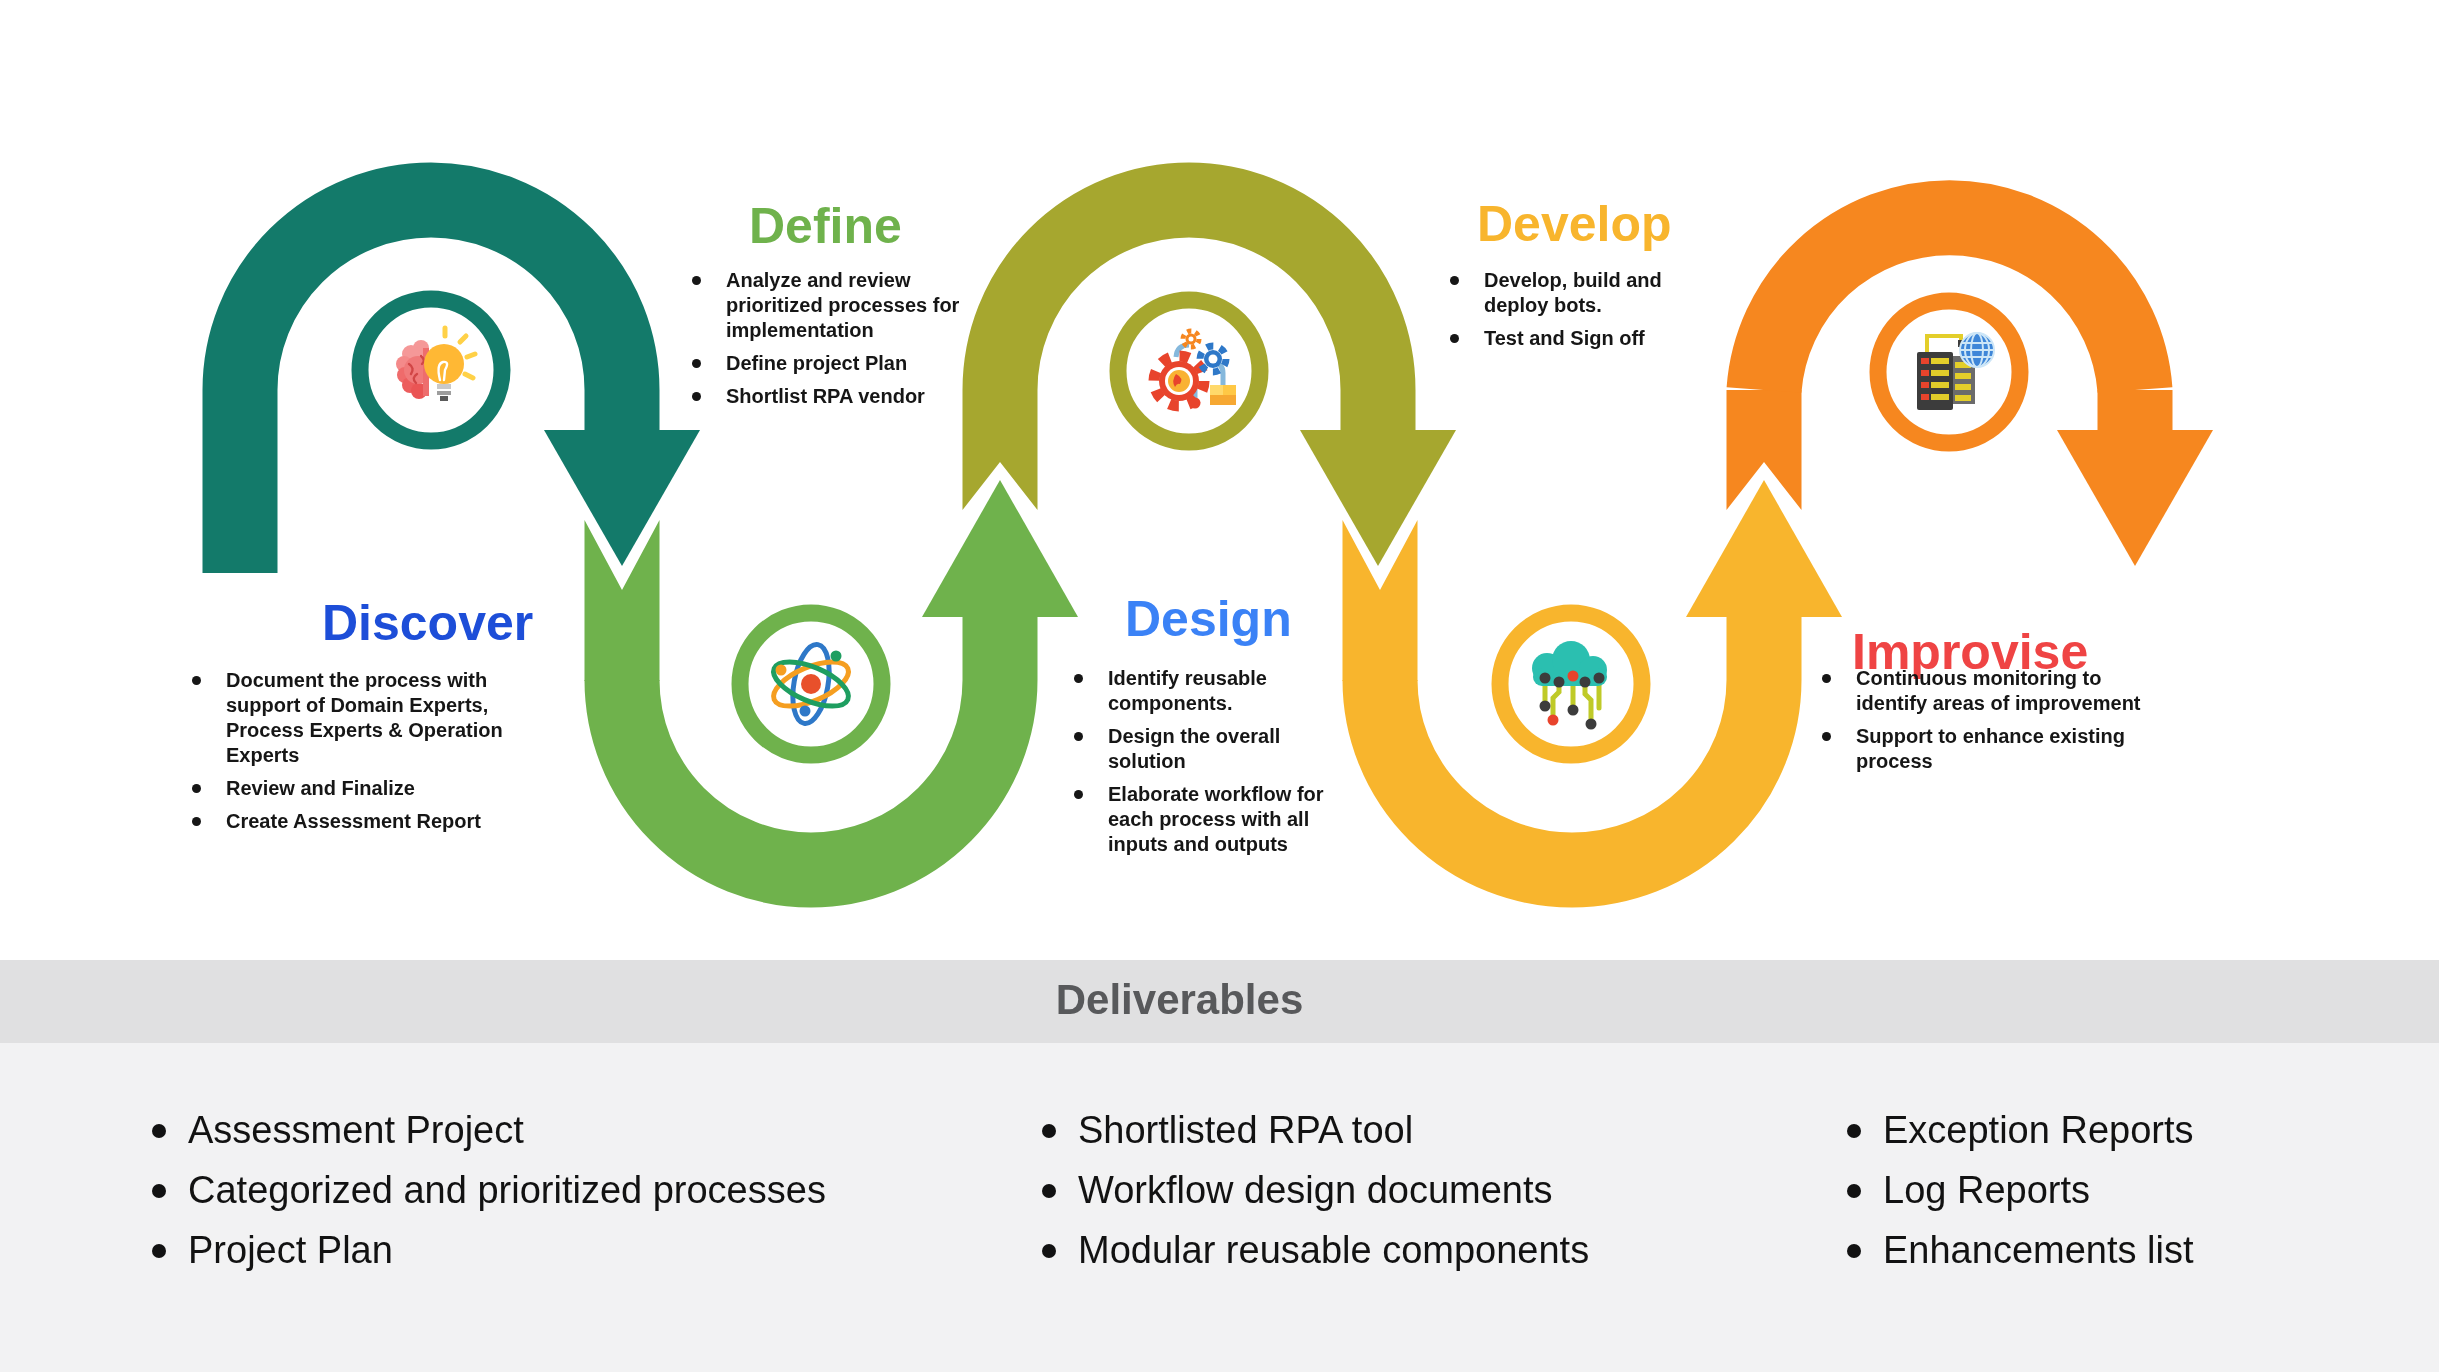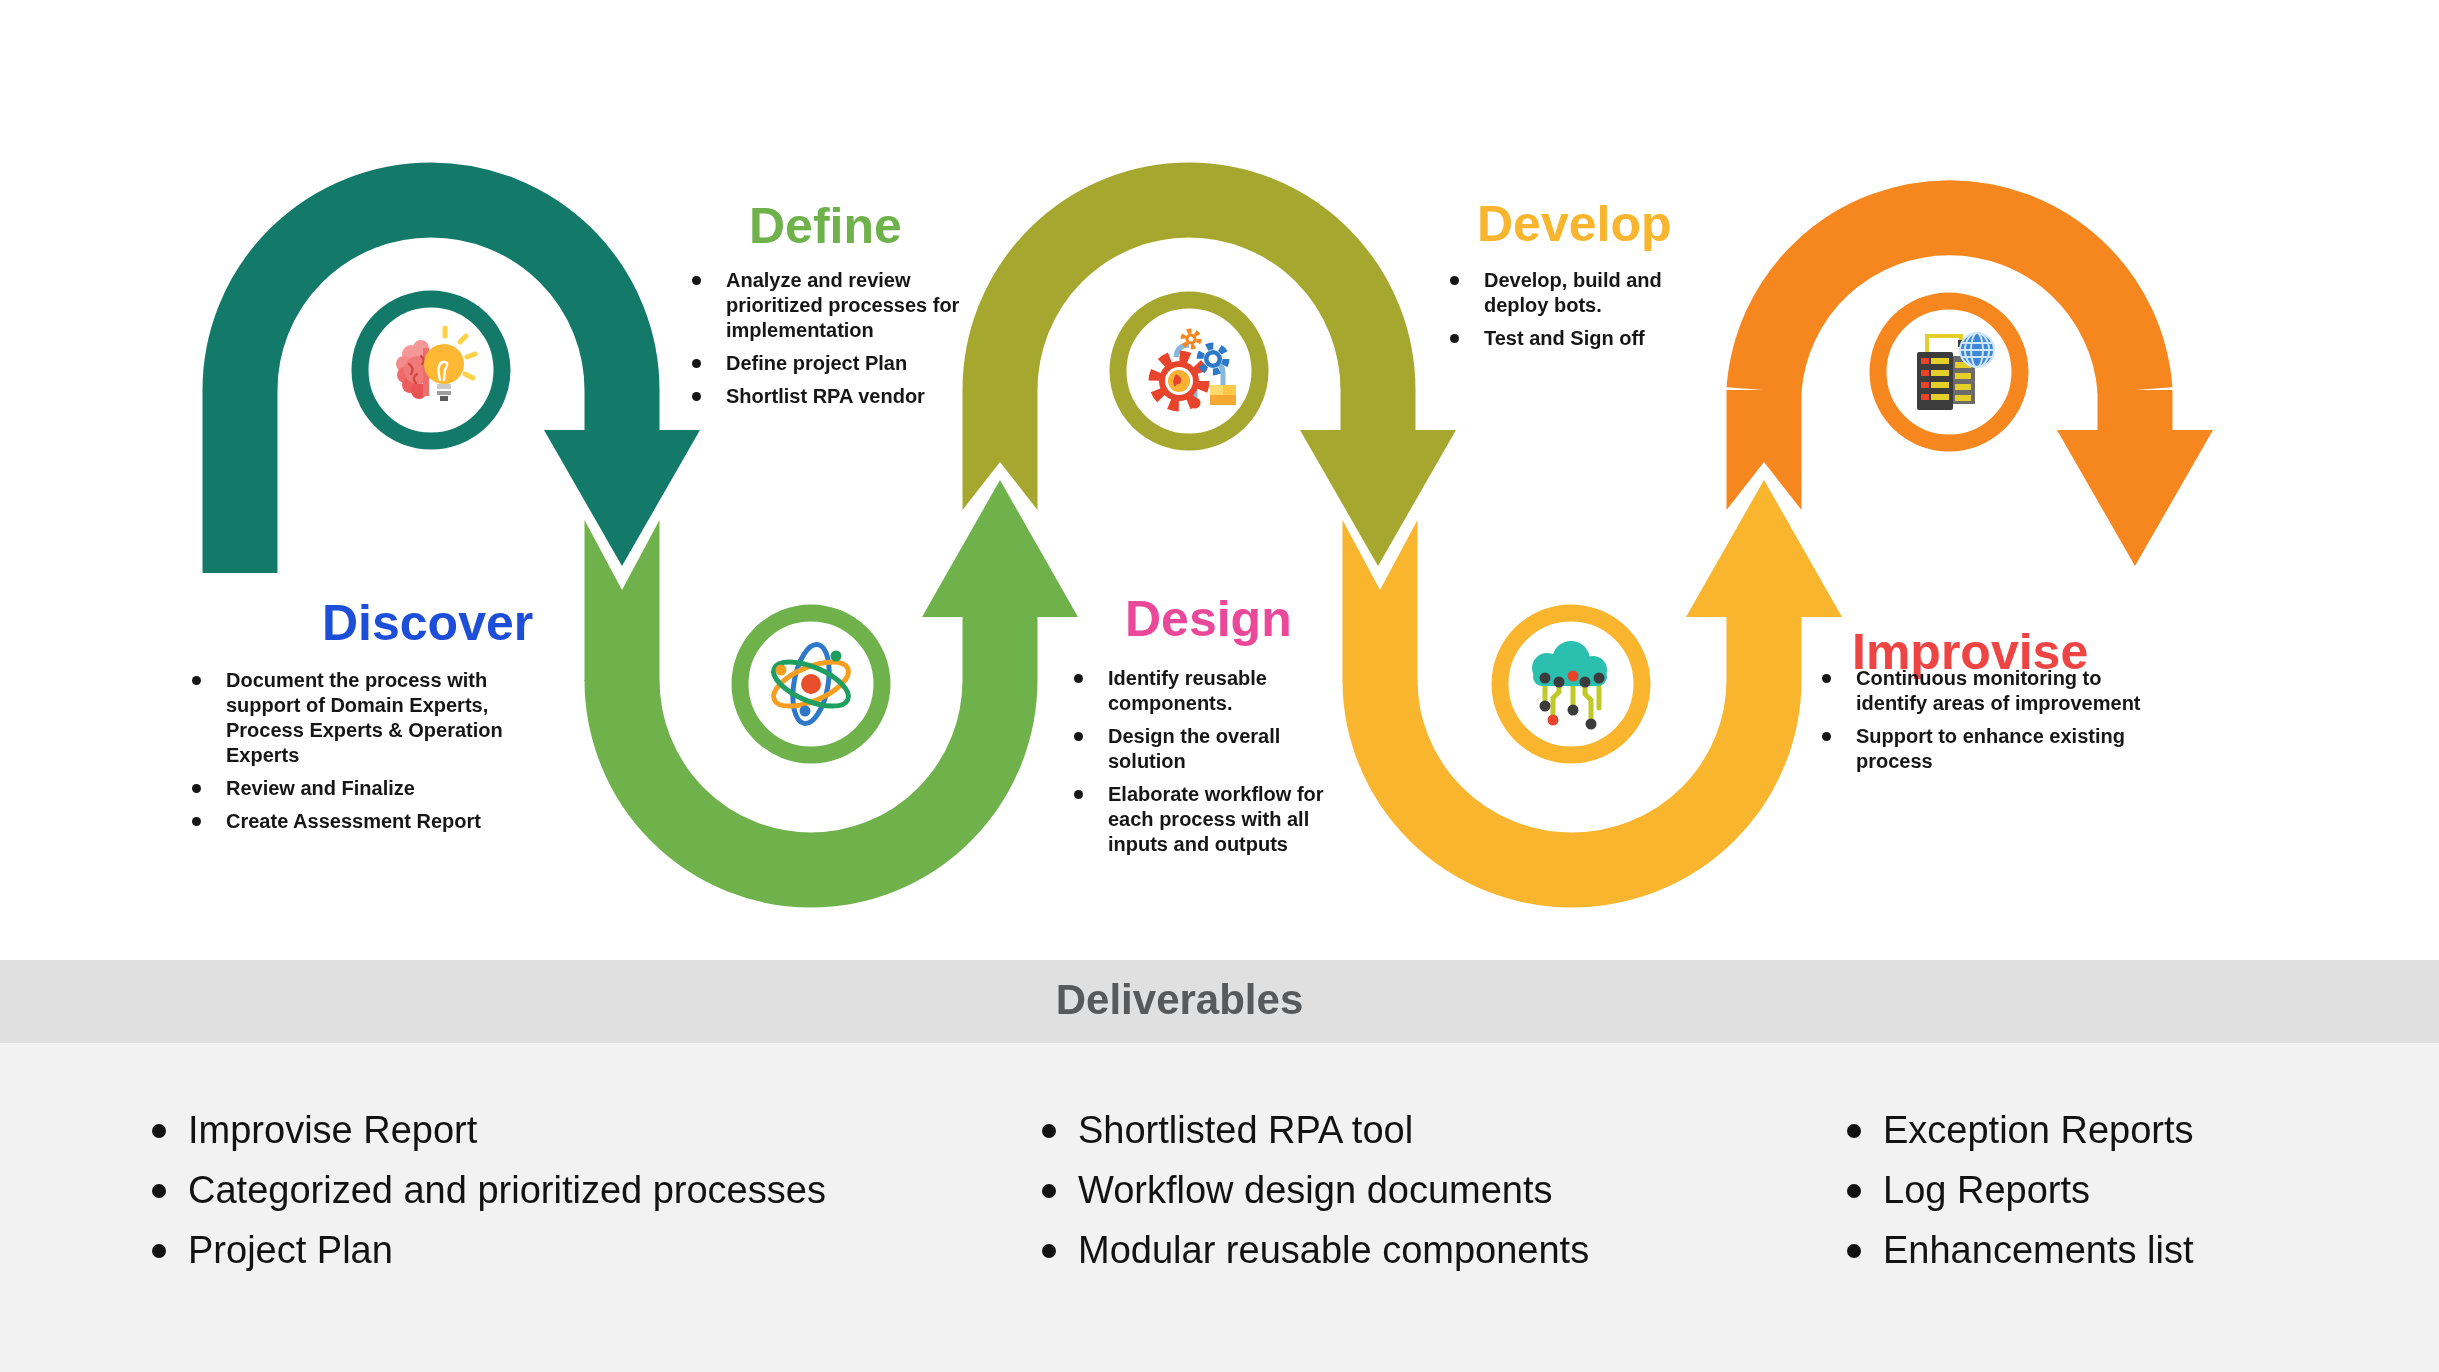--- a/index.html
+++ b/index.html
@@ -226,21 +226,21 @@
     <li>Create Assessment Report</li>
   </ul>
 
   <h2 class="stage-title" style="left: 737px; top: 201px; color: rgb(111, 178, 76); margin-left: 12px;">Define</h2>
   <ul class="stage-bullets" style="left:690px;top:268px;width:292px;">
     <li>Analyze and review prioritized processes for implementation</li>
     <li>Define project Plan</li>
     <li>Shortlist RPA vendor</li>
   </ul>
 
-  <h2 class="stage-title" style="left: 1125px; top: 594px; color: #ec4899;">Design</h2>
+  <h2 class="stage-title" style="left: 1125px; top: 594px; color: #3b82f6;">Design</h2>
   <ul class="stage-bullets" style="left:1072px;top:666px;width:290px;">
     <li>Identify reusable components.</li>
     <li>Design the overall solution</li>
     <li>Elaborate workflow for each process with all inputs and outputs</li>
   </ul>
 
   <h2 class="stage-title" style="left: 1477px; top: 199px; color: rgb(248, 181, 45);">Develop</h2>
   <ul class="stage-bullets" style="left:1448px;top:268px;width:228px;">
     <li>Develop, build and deploy bots.</li>
     <li>Test and Sign off</li>
@@ -252,21 +252,21 @@
     <li>Support to enhance existing process</li>
   </ul>
 
   <div class="deliverables-band">
     <h2 class="deliverables-title">Deliverables</h2>
   </div>
 
   <div class="deliverables-area"></div>
 
   <ul class="deliverable-col" id="deliv-col-1">
-    <li>Improvise Report</li>
+    <li>Assessment Project</li>
     <li>Categorized and prioritized processes</li>
     <li>Project Plan</li>
   </ul>
   <ul class="deliverable-col" id="deliv-col-2">
     <li>Shortlisted RPA tool</li>
     <li>Workflow design documents</li>
     <li>Modular reusable components</li>
   </ul>
   <ul class="deliverable-col" id="deliv-col-3">
     <li>Exception Reports</li>

